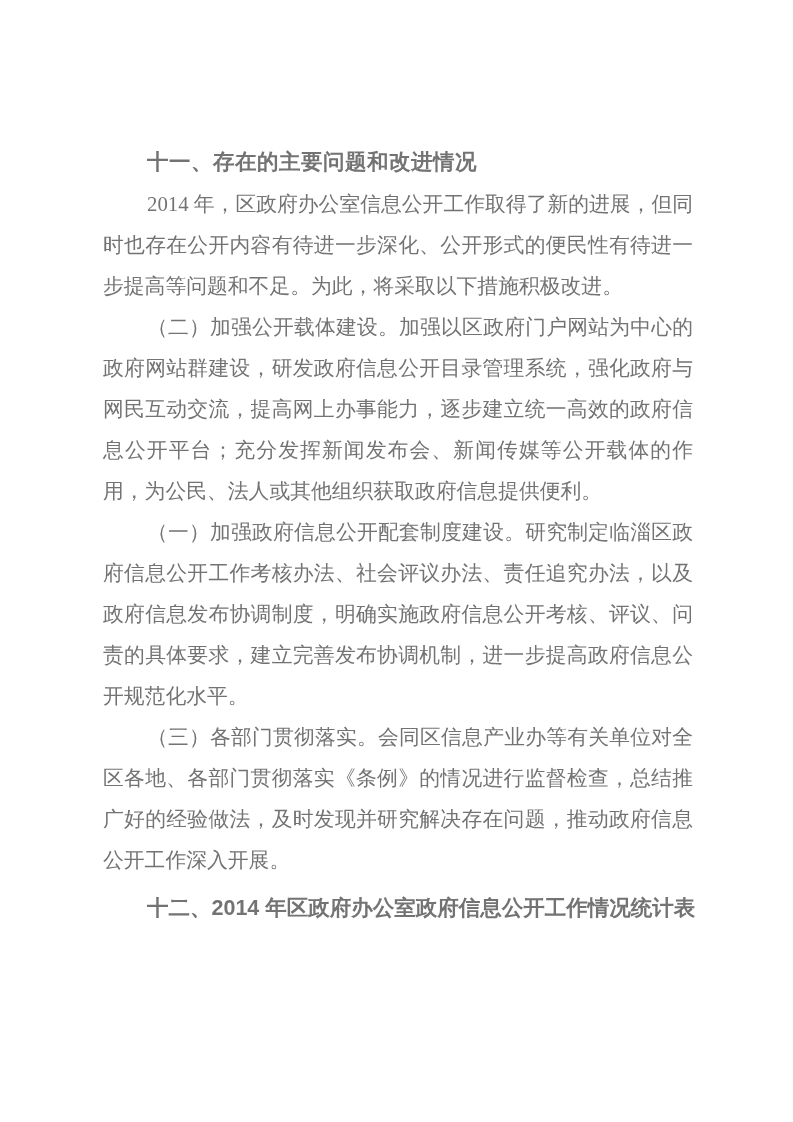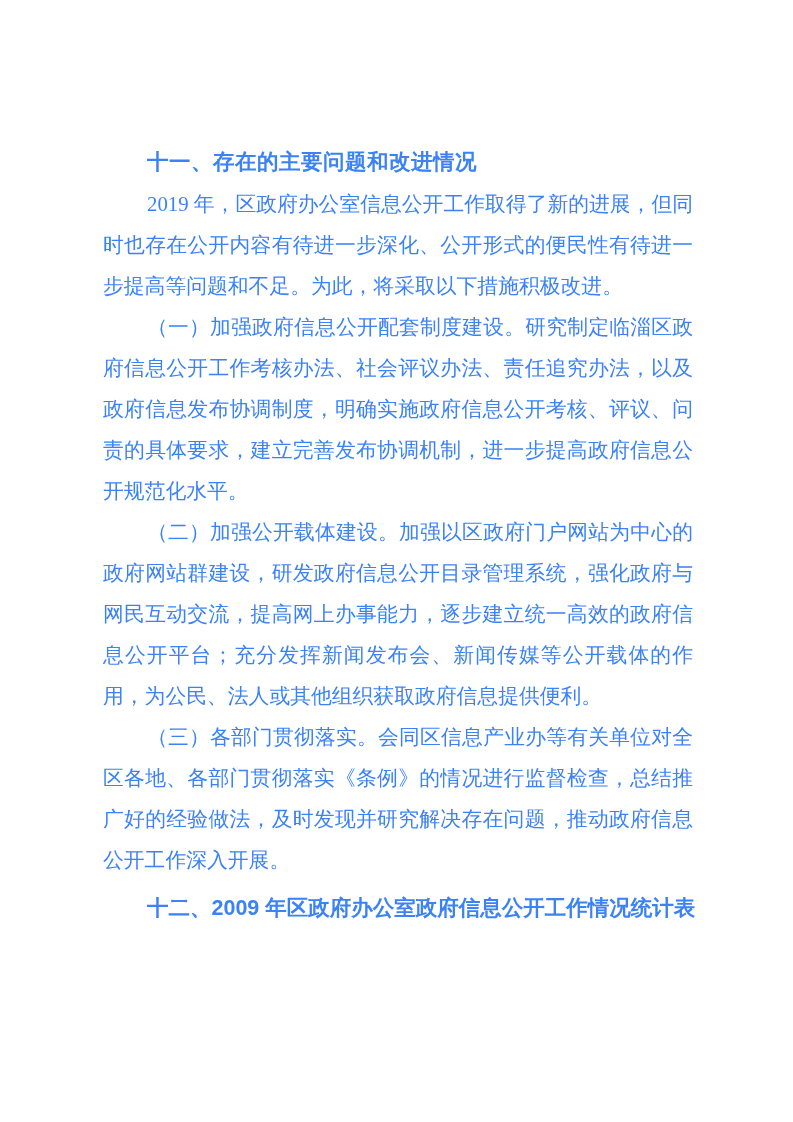--- a/index.html
+++ b/index.html
@@ -5,21 +5,21 @@
   html, body {
     margin: 0;
     padding: 0;
     background: #ffffff;
   }
   .page {
     position: relative;
     width: 793px;
     height: 970px;
     background: #ffffff;
-    color: #3b82f6;
+    color: #737373;
     overflow: hidden;
   }
   .content {
     position: absolute;
     left: 103px;
     top: 142px;
     width: 590px;
   }
   .hd {
     font-family: "Liberation Sans", "DejaVu Sans", sans-serif;
@@ -57,27 +57,27 @@
 </style>
 </head>
 <body>
 
 <div class="page">
 
   <div class="content">
 
     <h2 class="hd">十一、存在的主要问题和改进情况</h2>
 
-    <p class="para">2019 年，区政府办公室信息公开工作取得了新的进展，但同时也存在公开内容有待进一步深化、公开形式的便民性有待进一步提高等问题和不足。为此，将采取以下措施积极改进。</p>
+    <p class="para">2014 年，区政府办公室信息公开工作取得了新的进展，但同时也存在公开内容有待进一步深化、公开形式的便民性有待进一步提高等问题和不足。为此，将采取以下措施积极改进。</p>
+
+    <p class="para">（二）加强公开载体建设。加强以区政府门户网站为中心的政府网站群建设，研发政府信息公开目录管理系统，强化政府与网民互动交流，提高网上办事能力，逐步建立统一高效的政府信息公开平台；充分发挥新闻发布会、新闻传媒等公开载体的作用，为公民、法人或其他组织获取政府信息提供便利。</p>
 
     <p class="para">（一）加强政府信息公开配套制度建设。研究制定临淄区政府信息公开工作考核办法、社会评议办法、责任追究办法，以及政府信息发布协调制度，明确实施政府信息公开考核、评议、问责的具体要求，建立完善发布协调机制，进一步提高政府信息公开规范化水平。</p>
 
-    <p class="para">（二）加强公开载体建设。加强以区政府门户网站为中心的政府网站群建设，研发政府信息公开目录管理系统，强化政府与网民互动交流，提高网上办事能力，逐步建立统一高效的政府信息公开平台；充分发挥新闻发布会、新闻传媒等公开载体的作用，为公民、法人或其他组织获取政府信息提供便利。</p>
-
     <p class="para">（三）各部门贯彻落实。会同区信息产业办等有关单位对全区各地、各部门贯彻落实《条例》的情况进行监督检查，总结推广好的经验做法，及时发现并研究解决存在问题，推动政府信息公开工作深入开展。</p>
 
-    <h2 class="hd hd-12">十二、2009 年区政府办公室政府信息公开工作情况统计表</h2>
+    <h2 class="hd hd-12">十二、2014 年区政府办公室政府信息公开工作情况统计表</h2>
 
   </div>
 
   <div class="page-number">5</div>
 
 </div>
 
 </body></html>

